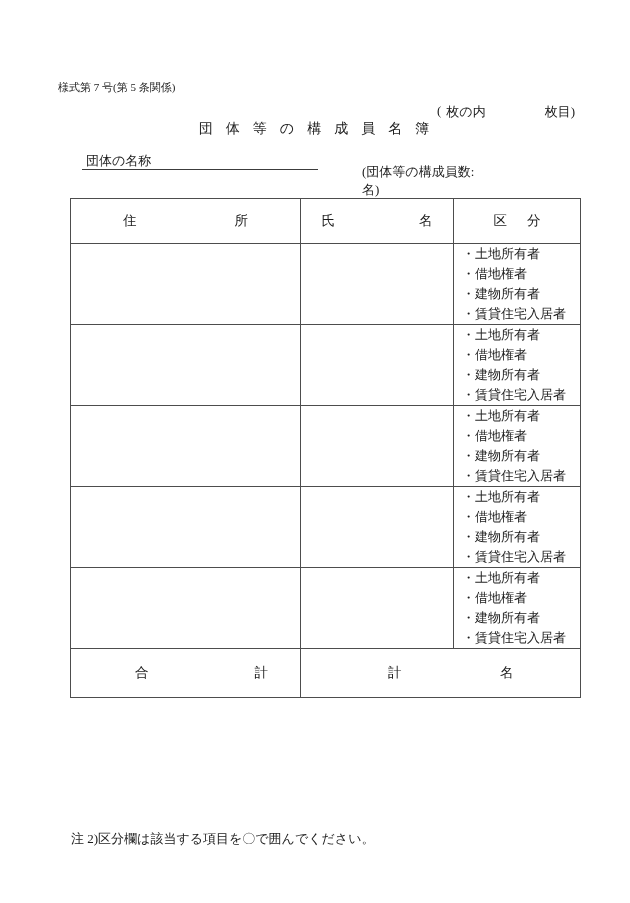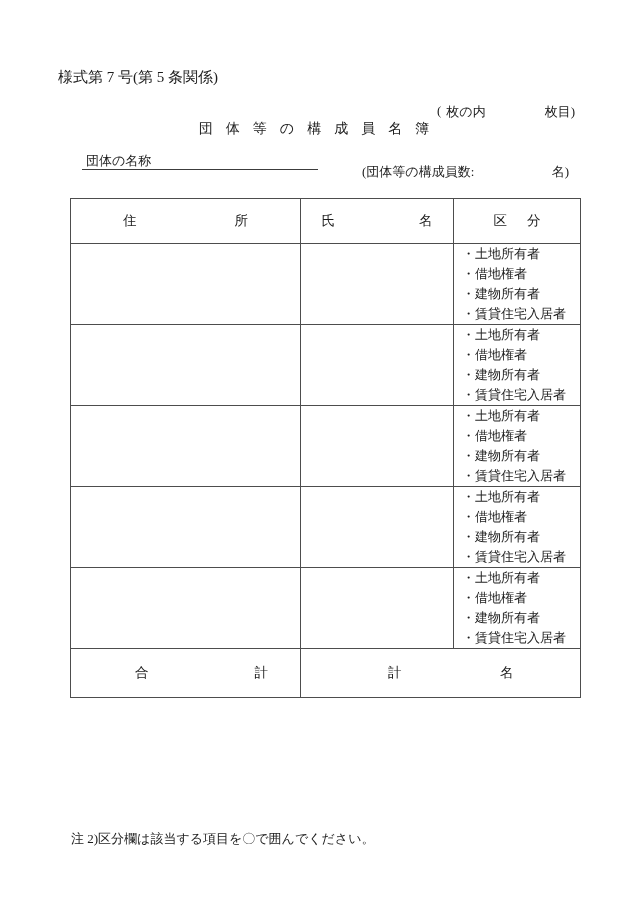--- a/index.html
+++ b/index.html
@@ -7,22 +7,22 @@
     position: relative;
     width: 630px;
     height: 903px;
     background: #ffffff;
     font-family: "Liberation Serif", "DejaVu Serif", serif;
     color: #1c1c1c;
     overflow: hidden;
   }
   .form-number {
     position: absolute;
-    left: 58px; top: 68px;
-    font-size: 15px;
+    left: 58px; top: 80px;
+    font-size: 11px;
     white-space: pre;
   }
   .sheet-counter {
     position: absolute;
     left: 437px; top: 103px;
     width: 138px;
     font-size: 13px;
     display: flex;
     white-space: pre;
   }
@@ -47,20 +47,21 @@
     padding-left: 4px;
     box-sizing: border-box;
   }
   .member-count {
     position: absolute;
     left: 362px; top: 163px;
     width: 207px;
     display: flex;
     justify-content: space-between;
     font-size: 13px;
+    flex-direction: column;
   }
   table.roster {
     position: absolute;
     left: 70px; top: 198px;
     width: 510px;
     border-collapse: collapse;
     table-layout: fixed;
   }
   .roster col.c1 { width: 230px; }
   .roster col.c2 { width: 153px; }

